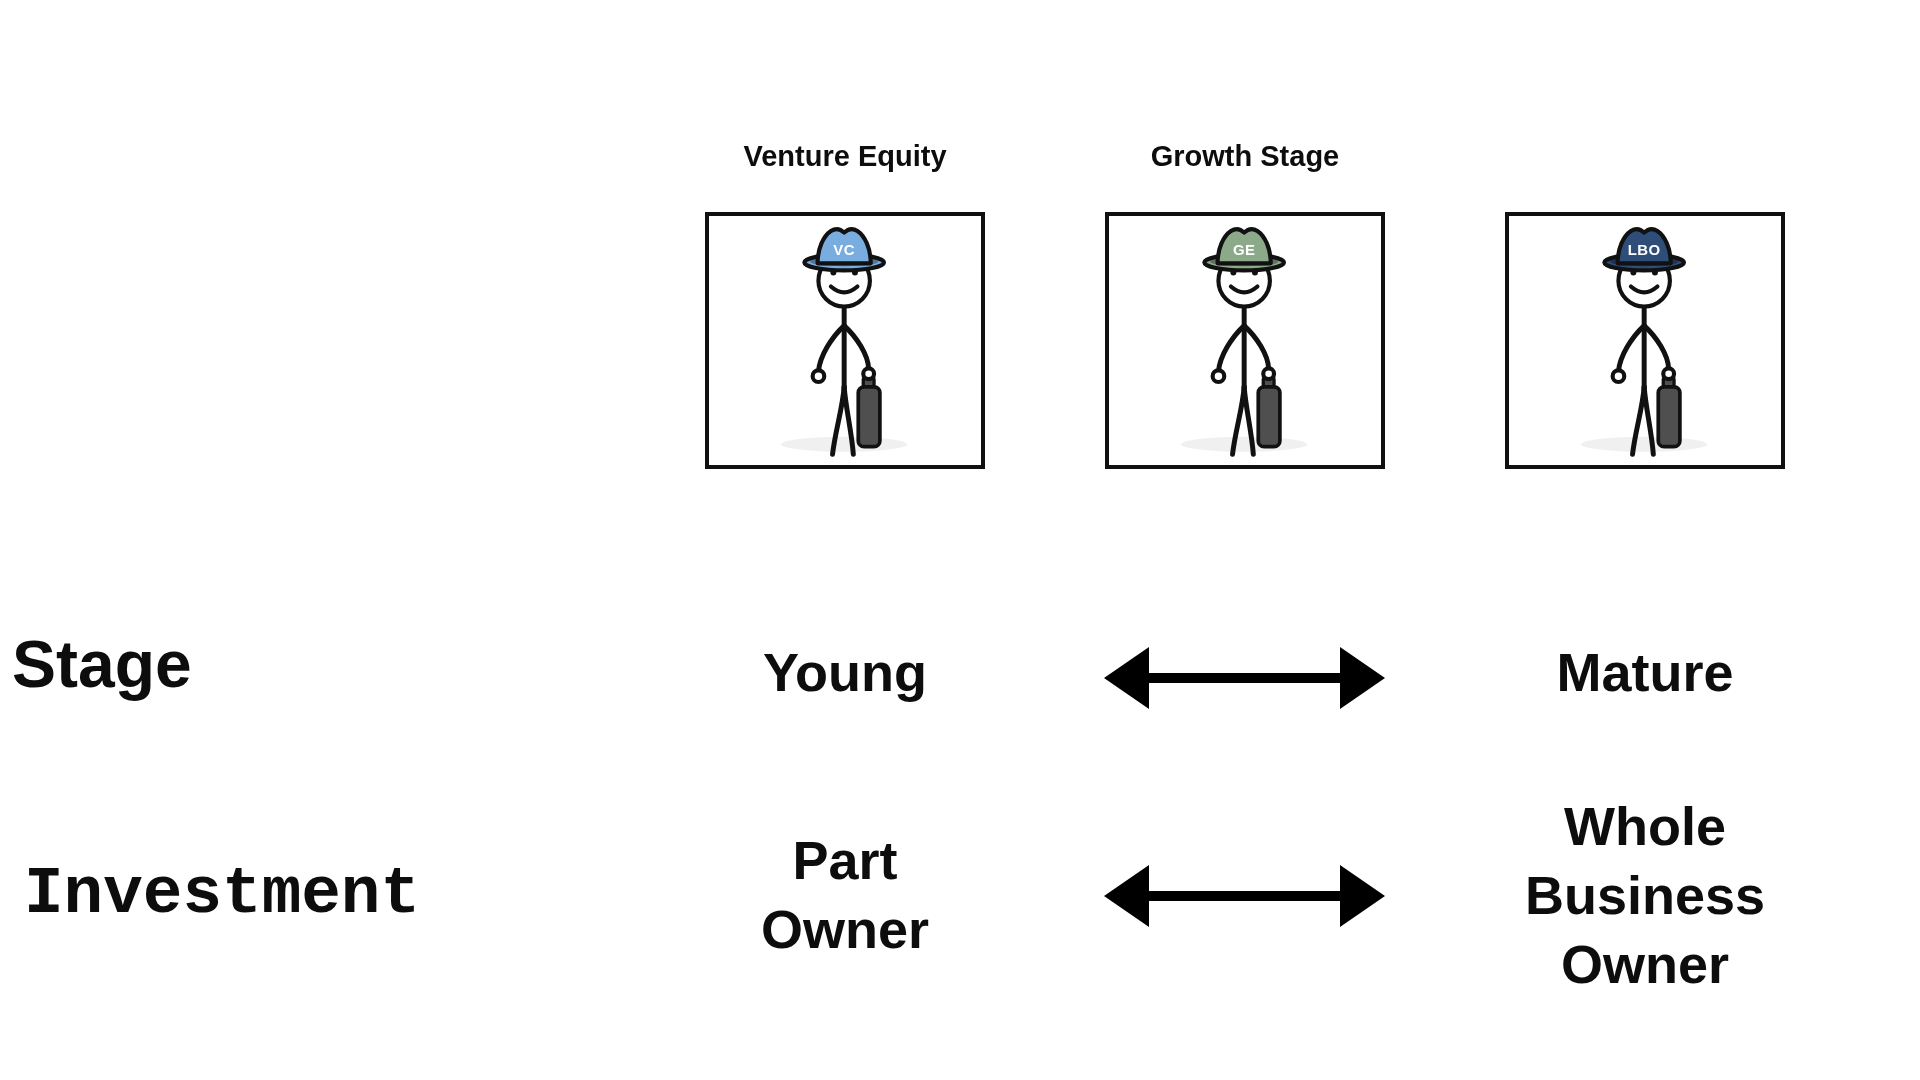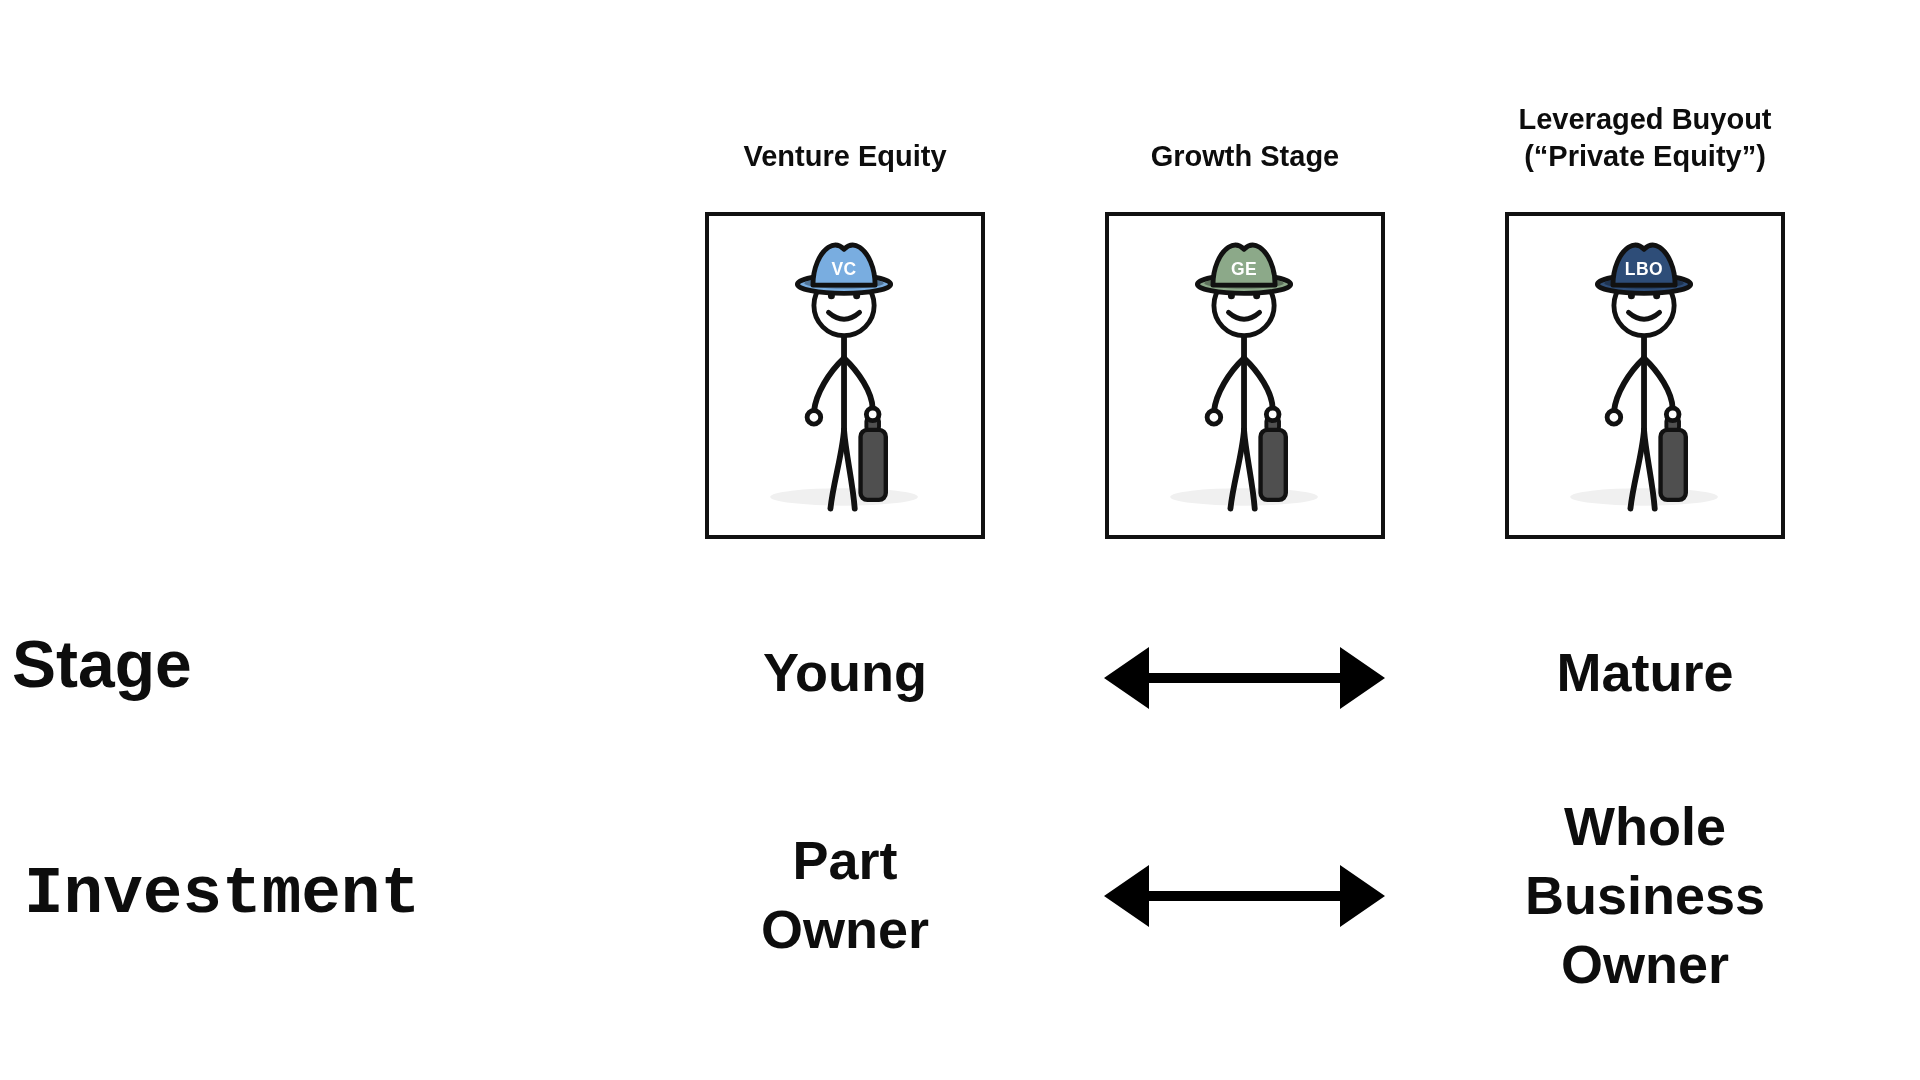--- a/index.html
+++ b/index.html
@@ -24,21 +24,21 @@
     font-size: 29px;
     line-height: 37px;
     font-weight: 700;
     text-align: center;
     letter-spacing: 0px;
   }
   .fig-box {
     position: absolute;
     top: 212px;
     width: 280px;
-    height: 327px;
+    height: 257px;
     border: 4px solid #111111;
     box-sizing: border-box;
     background: #ffffff;
     text-decoration: underline;
   }
   .fig-box svg { position: absolute; left: 0; top: 0; width: 100%; height: 100%; }
   .hat-label {
     font-family: "Liberation Sans", sans-serif;
     font-weight: 700;
     font-size: 18px;
@@ -101,24 +101,20 @@
       </symbol>
     </defs>
   </svg>
 
   <div class="col-title" style="left:645px;">
     <span>Venture Equity</span>
   </div>
   <div class="col-title" style="left:1045px;">
     <span>Growth Stage</span>
   </div>
-  <div class="col-title" style="left:1445px;">
-    <span>Leveraged Buyout</span>
-    <span>(“Private Equity”)</span>
-  </div>
 
   <div class="fig-box" style="left:705px;">
     <svg viewBox="0 0 280 300">
       <use href="#stickfig" color="#79ade0"></use>
       <text class="hat-label" x="139" y="47">VC</text>
     </svg>
   </div>
   <div class="fig-box" style="left:1105px;padding-left:25px;">
     <svg viewBox="0 0 280 300">
       <use href="#stickfig" color="#8ca989"></use>

